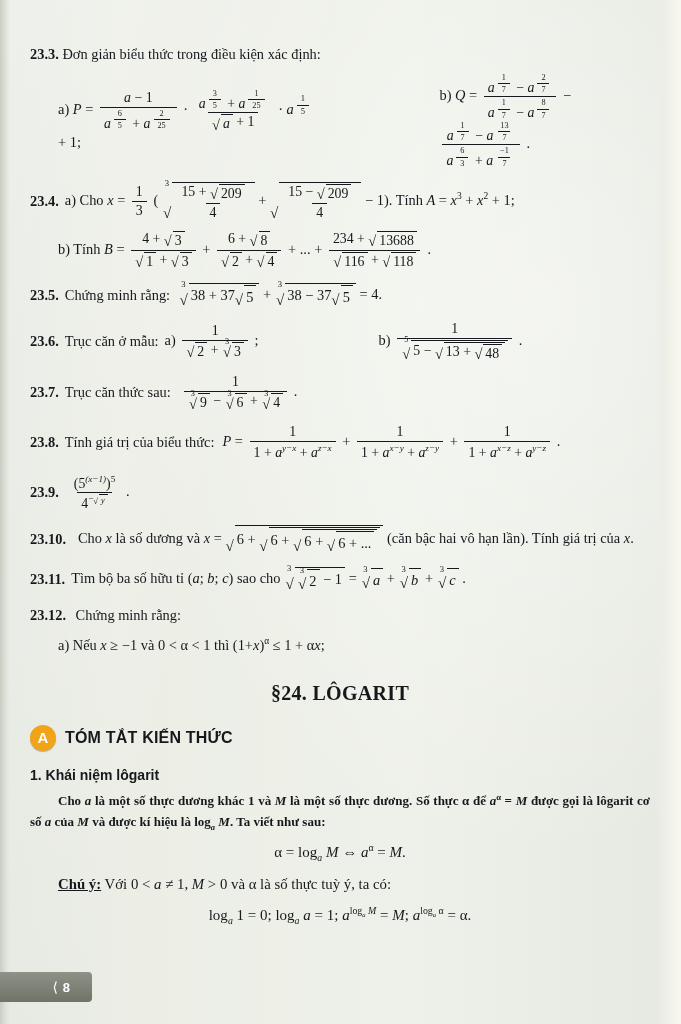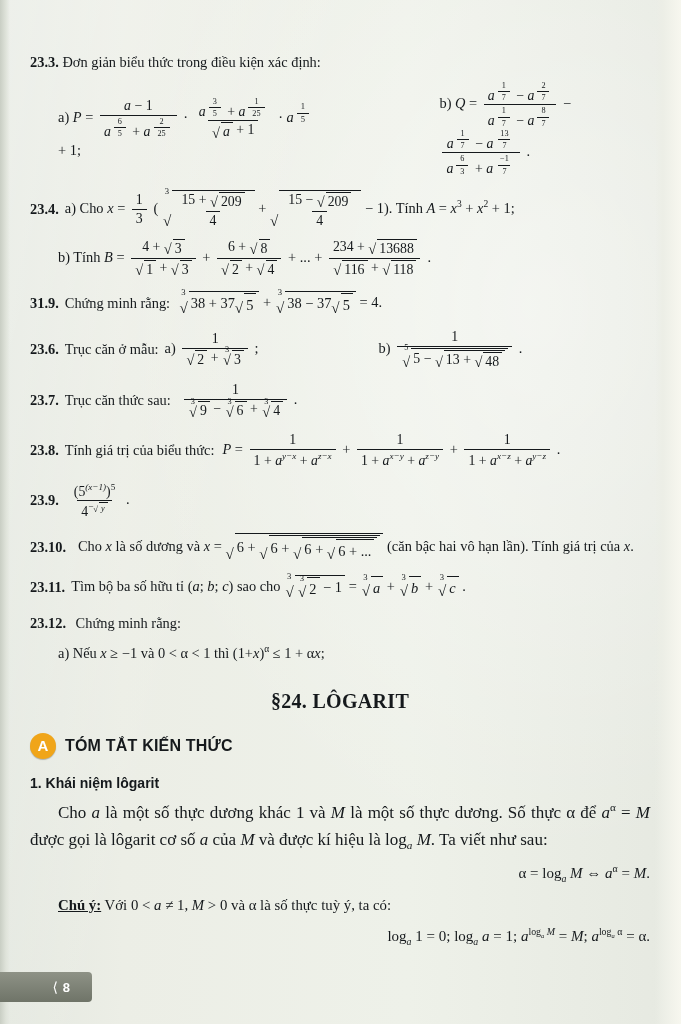--- a/index.html
+++ b/index.html
@@ -29,21 +29,21 @@
     background: linear-gradient(90deg, #c9cec4 0%, #dfe3da 60%, rgba(255,255,255,0) 100%);
   }
   .edge-right {
     position: absolute;
     right: 0; top: 0; bottom: 0; width: 26px;
     background: linear-gradient(270deg, #f7f7ef 0%, #eceee6 70%, rgba(255,255,255,0) 100%);
   }
   .content {
     position: absolute;
     left: 30px;
-    top: 52px;
+    top: 44px;
     width: 620px;
   }
 
   .exercise {
     margin-bottom: 13px;
     font-size: 14.4px;
     line-height: 1.45;
   }
   .num {
     font-weight: bold;
@@ -152,28 +152,29 @@
     font-size: 16px;
     letter-spacing: 0.2px;
   }
   .sub-head {
     font-family: "Liberation Sans", sans-serif;
     font-weight: bold;
     font-size: 14px;
     margin: 2px 0 8px 0;
   }
   .para {
-    font-size: 17px;
+    font-size: 13px;
     line-height: 1.6;
     text-align: justify;
     text-indent: 28px;
     margin-bottom: 8px;
+    font-weight: bold;
   }
   .centered-math {
-    text-align: right;
+    text-align: center;
     font-size: 15px;
     margin: 6px 0 10px 0;
   }
   .note {
     font-size: 14.8px;
     line-height: 1.6;
     text-indent: 28px;
   }
   .note b { font-weight: bold; text-decoration: underline; }
 
@@ -366,21 +367,21 @@
               <span class="sign">√</span>
               <span class="rad"><span class="up">118</span></span>
             </span></span>
         </span>
       <span class="up">.</span>
     </div>
   </div>
 
   <div class="exercise">
     <div class="row">
-      <span class="num">31.9.</span>
+      <span class="num">23.5.</span>
       <span style="margin-left:6px">Chứng minh rằng:</span>
       <span style="margin-left:8px">
         <span class="sqrt">
             <span class="idx">3</span>
             <span class="sign">√</span>
             <span class="rad"><span class="up">38 + 37</span><span class="sqrt">
                 <span class="sign">√</span>
                 <span class="rad"><span class="up">5</span></span>
               </span></span>
           </span>

